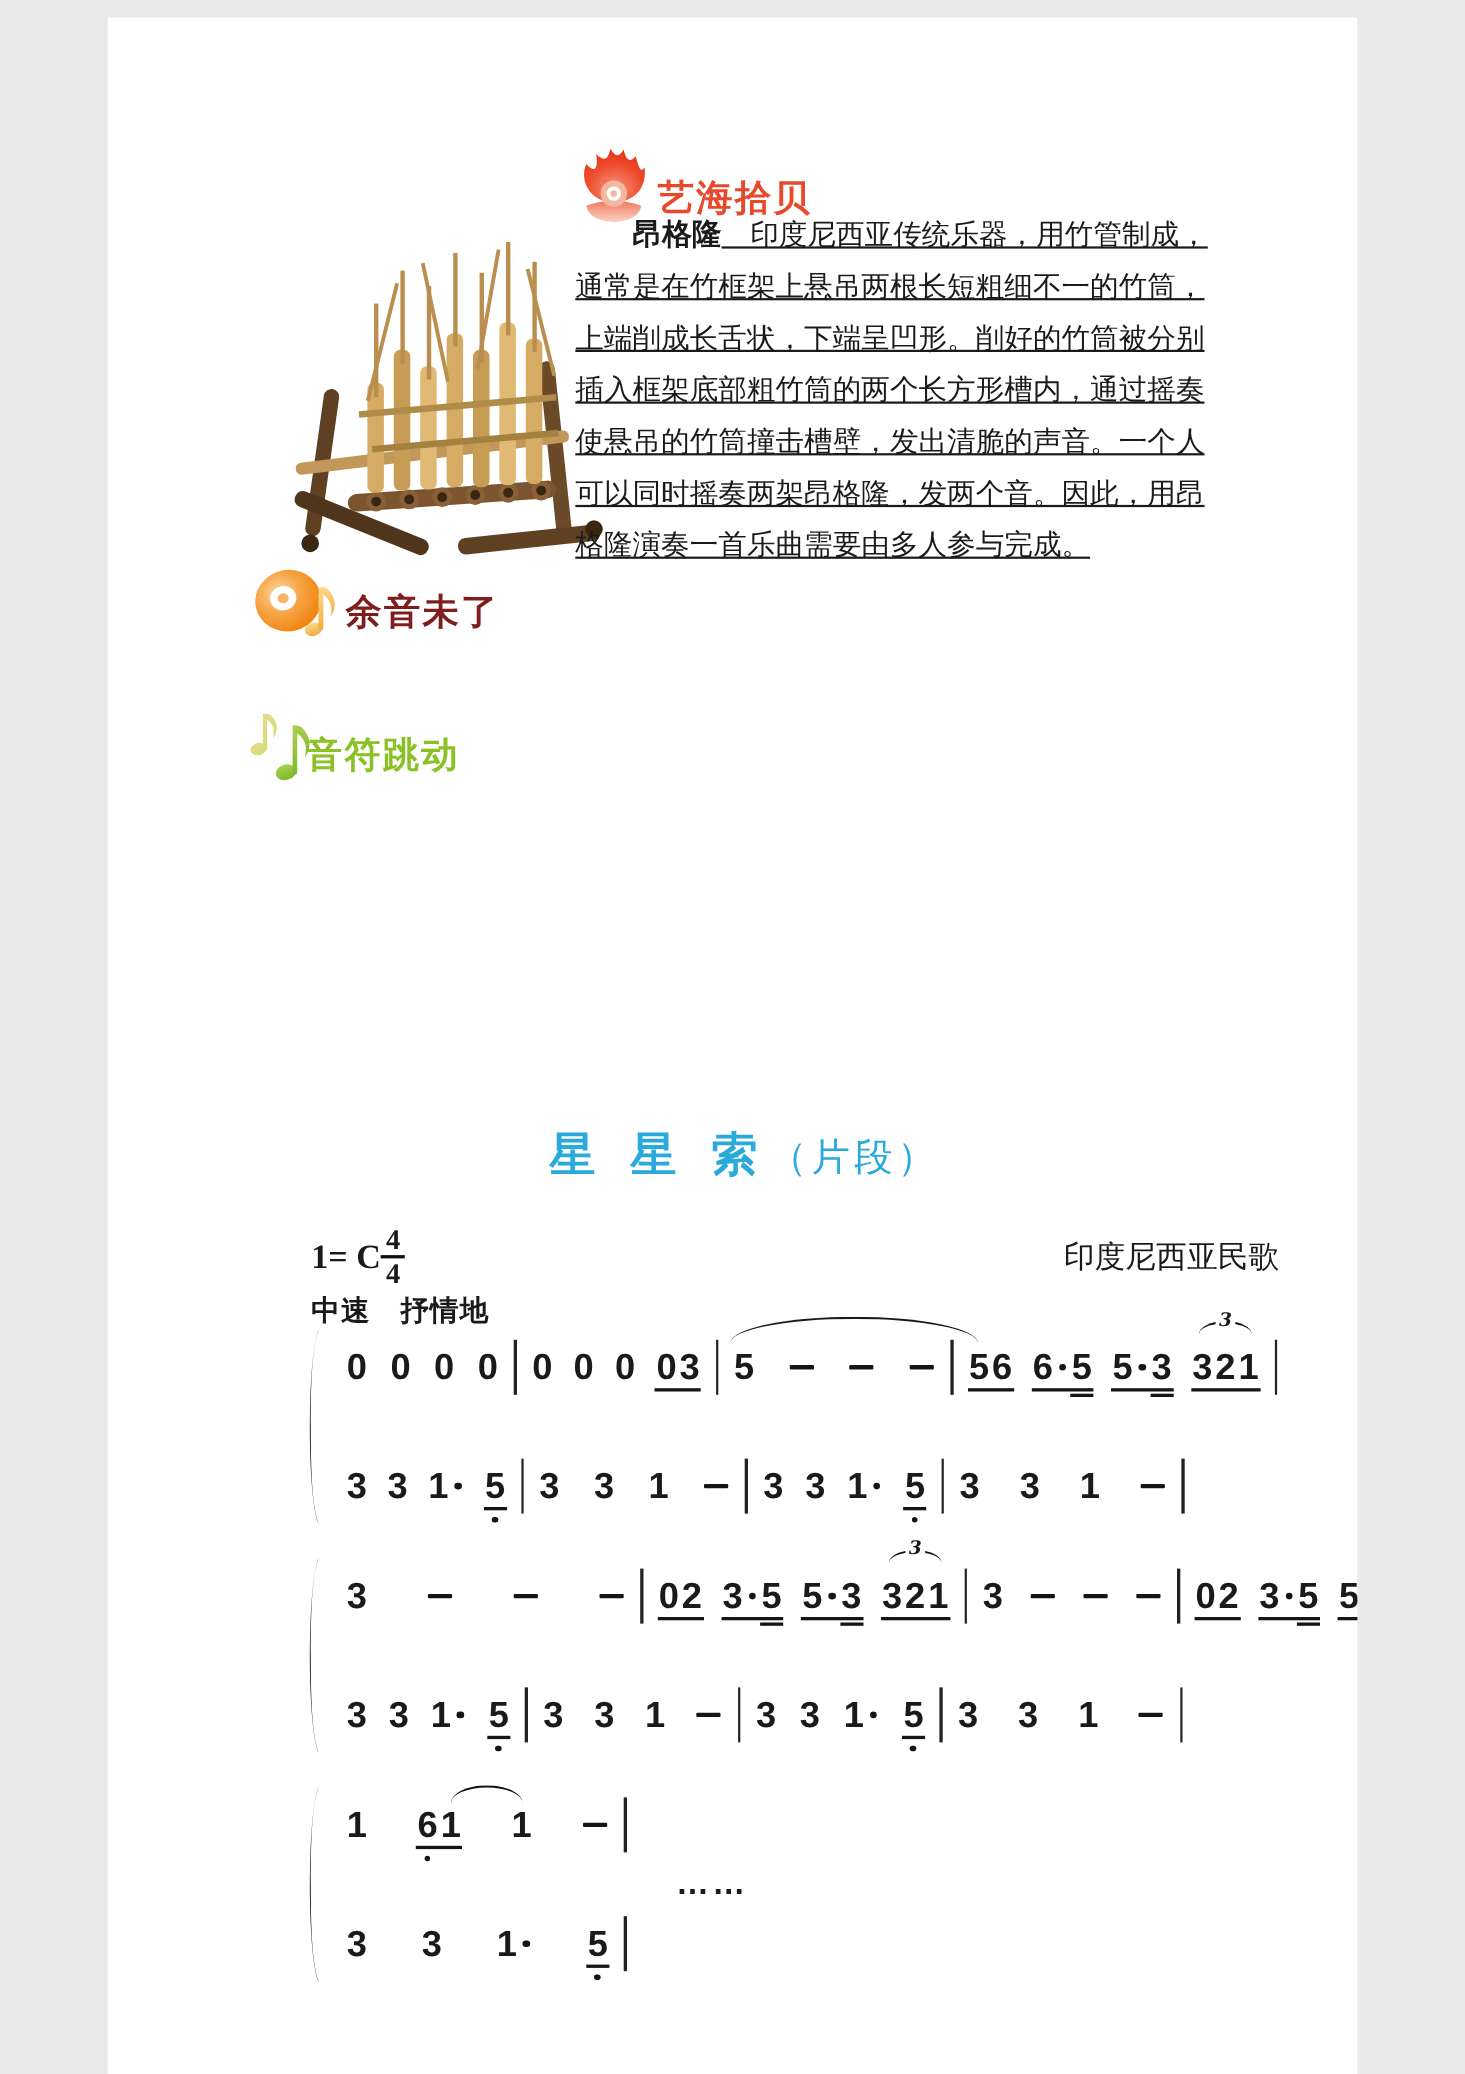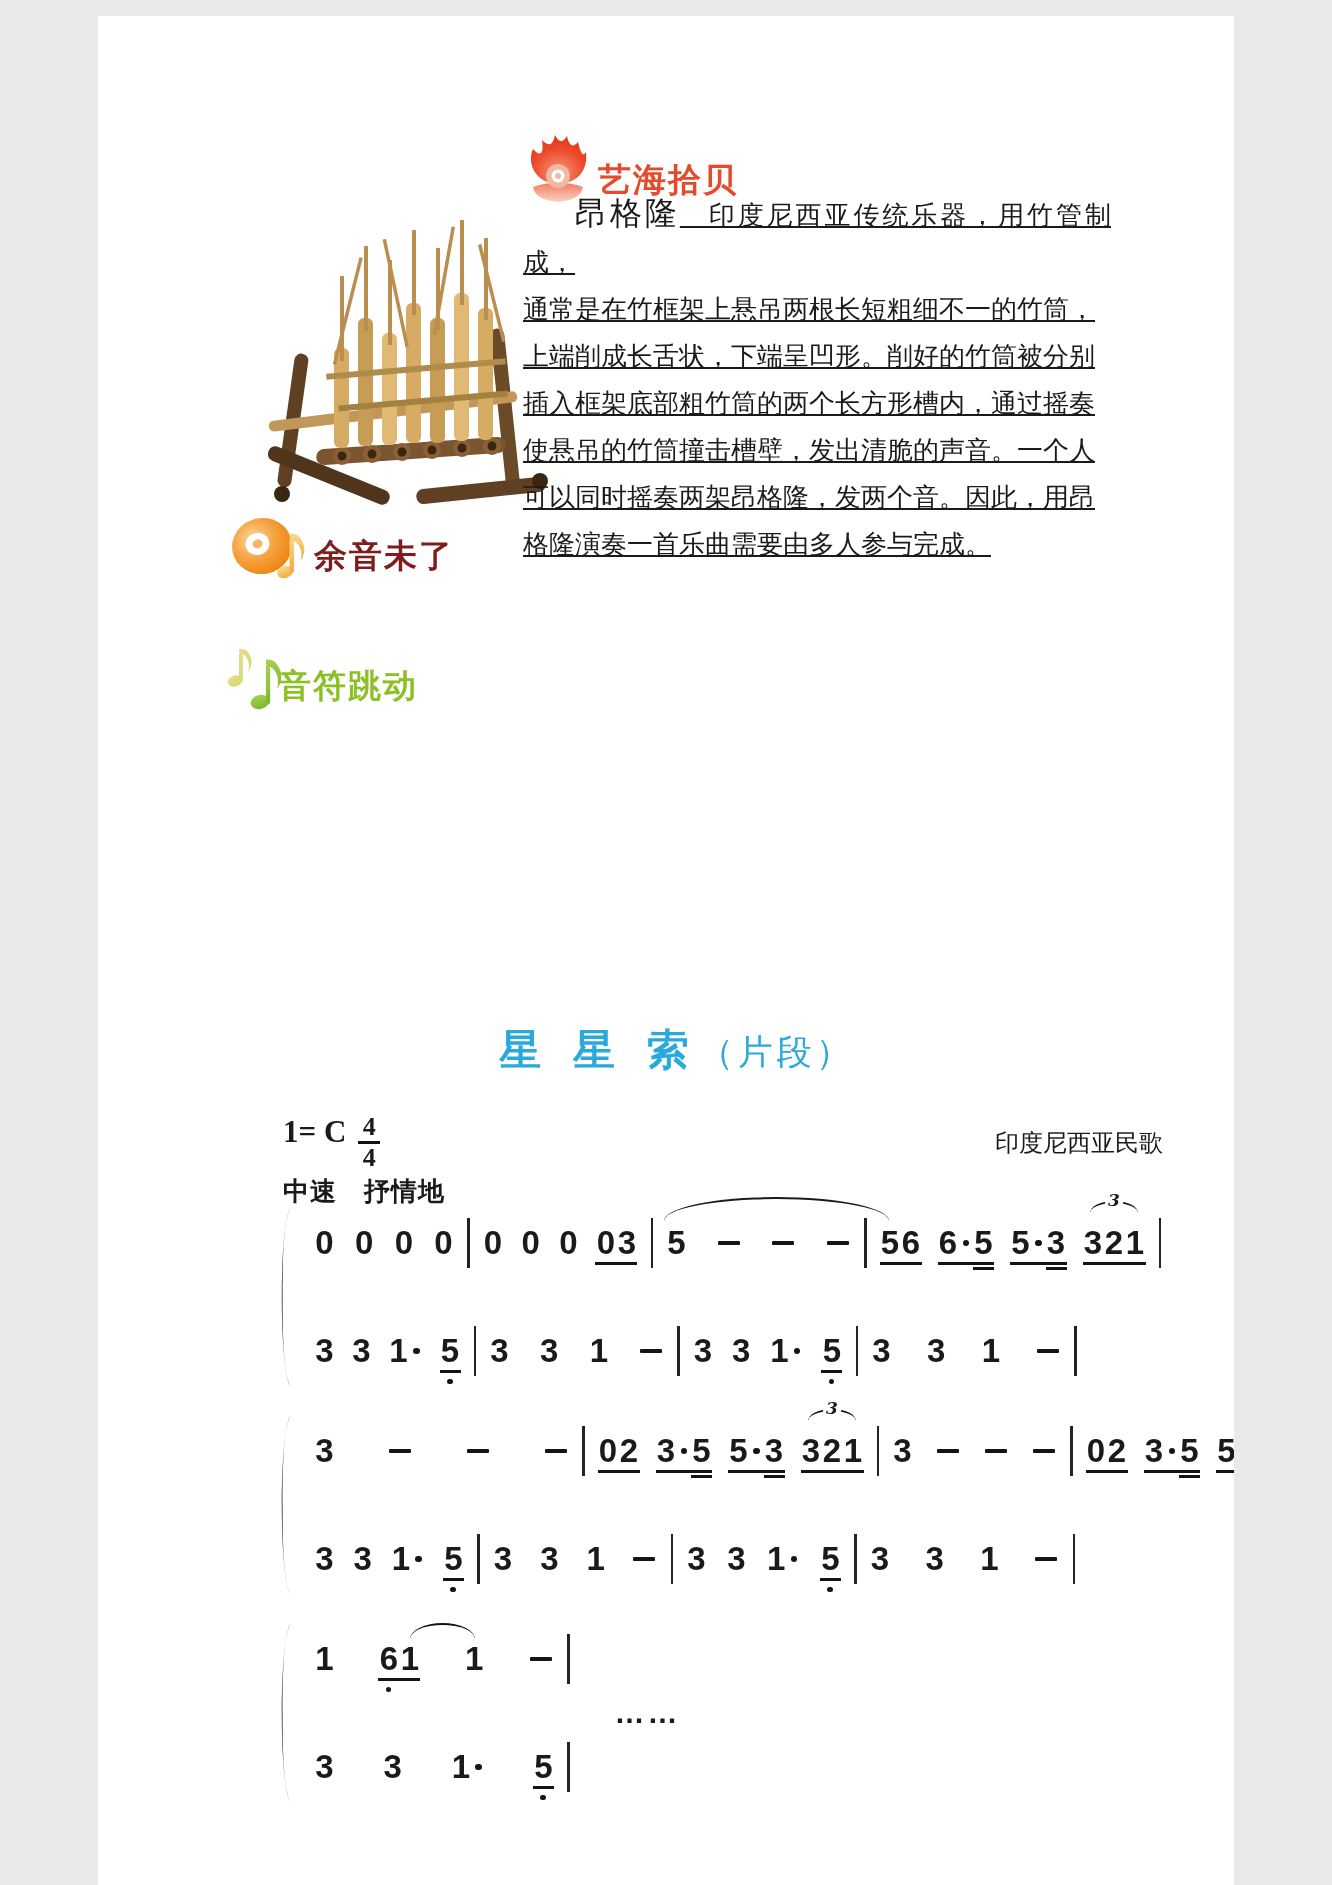--- a/index.html
+++ b/index.html
@@ -9,33 +9,33 @@
   .preline{white-space:pre-line;text-decoration:underline;}
 
   
   .sec-title{font-family:"Liberation Sans","DejaVu Sans",sans-serif;font-weight:bold;font-size:33px;letter-spacing:2px;}
   .t-red{color:#e64a2b;}
   .t-orange{color:#7f1d1d;}
   .t-green{color:#8bc127;}
 
   
   .body-text{font-size:26px;line-height:47px;text-align:justify;margin:0;}
-  .body-text b{font-family:"Liberation Sans","DejaVu Sans",sans-serif;font-weight:normal;font-size:32px;}
+  .body-text b{font-family:"Liberation Sans","DejaVu Sans",sans-serif;font-weight:bold;font-size:27px;}
   .indent{text-indent:2em;}
 
   
   .song-title{width:100%;text-align:center;color:#2aa9db;font-family:"Liberation Sans","DejaVu Sans",sans-serif;}
   .song-title .main{font-size:42px;font-weight:bold;letter-spacing:10px;}
   .song-title .suffix{font-size:35px;font-weight:normal;letter-spacing:4px;}
 
   .keyrow{display:flex;justify-content:space-between;align-items:center;}
-  .keysig{display:flex;align-items:flex-start;gap:12px;font-family:"Liberation Serif",serif;font-weight:bold;font-size:31px;}
+  .keysig{display:flex;align-items:center;gap:0;font-family:"Liberation Serif",serif;font-weight:bold;font-size:31px;}
   .meter{display:inline-flex;flex-direction:column;align-items:center;font-size:26px;line-height:26px;font-weight:bold;}
   .meter-line{width:22px;height:3px;background:#111;margin:1px 0;}
-  .source{font-size:24px;text-align:right;}
+  .source{font-size:28px;text-align:right;}
   .tempo{font-family:"Liberation Sans","DejaVu Sans",sans-serif;font-weight:bold;font-size:26px;letter-spacing:1px;}
 
   
   .score{position:absolute;left:178px;top:1202px;width:1100px;}
   .system{position:relative;display:flex;align-items:center;padding-left:28px;margin-bottom:50px;}
   .bracket{position:absolute;left:0;top:-10px;height:calc(100% + 20px);width:16px;}
   .bracket path{fill:#151515;}
   .vcol{display:flex;flex-direction:column;gap:58px;}
   .vline{display:flex;align-items:center;}
   .measure{display:inline-flex;align-items:center;justify-content:space-between;position:relative;padding:0 10px;}

